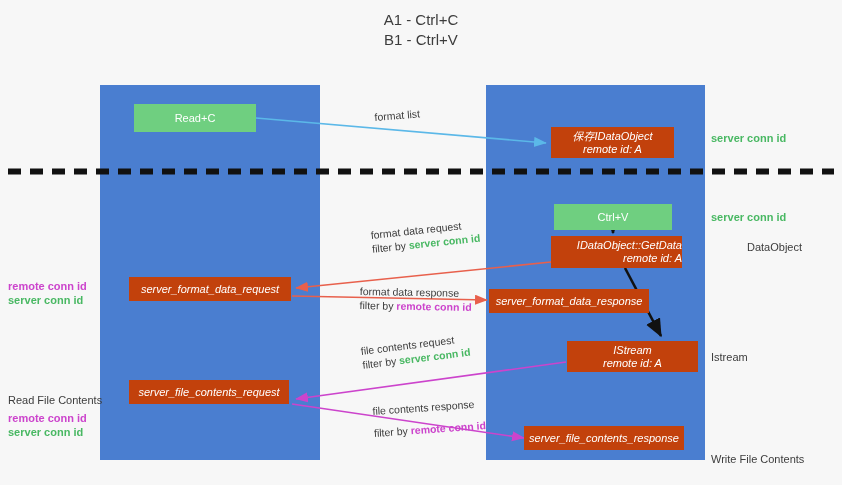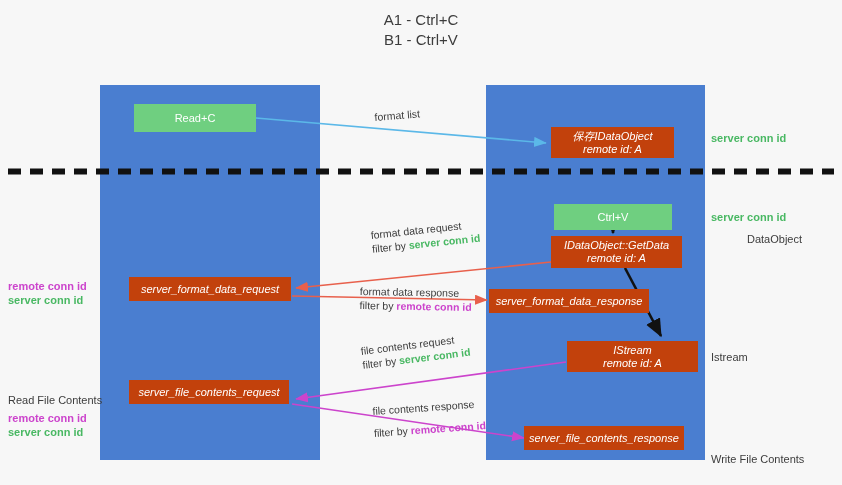--- a/index.html
+++ b/index.html
@@ -180,21 +180,21 @@
 
   <div class="node orange" style="left:551px; top:127px; width:123px; height:31px;">
     <span>保存IDataObject</span>
     <span class="l2">remote id: A</span>
   </div>
 
   <div class="node green" style="left:554px; top:180px; width:118px; height:26px;margin-top:24px;">
     <span>Ctrl+V</span>
   </div>
 
-  <div class="node orange" style="left:551px; top:236px; width:131px; height:32px;">
+  <div class="node orange" style="left:551px; top:236px; width:131px; height:32px;align-items:flex-end;">
     <span>IDataObject::GetData</span>
     <span class="l2">remote id: A</span>
   </div>
 
   <div class="node orange" style="left:129px; top:277px; width:162px; height:24px;text-align:center;">
     <span>server_format_data_request</span>
   </div>
 
   <div class="node orange" style="left:489px; top:289px; width:160px; height:24px;">
     <span>server_format_data_response</span>
@@ -232,21 +232,21 @@
     <div><span>filter by </span><span class="hl-server">server conn id</span></div>
   </div>
 
   <div class="edge-label" style="left:372px; top:404px; transform: rotate(-4deg);">
     <div>file contents response</div>
     <div style="margin-top:8px;"><span>filter by </span><span class="hl-remote">remote conn id</span></div>
   </div>
 
   <div class="side-note server" style="left:711px; top:131px;">server conn id</div>
   <div class="side-note server" style="left:711px; top:210px;">server conn id</div>
-  <div class="side-note" style="left:711px; top:232px;padding-left:36px;">DataObject</div>
+  <div class="side-note" style="left:711px; top:240px;padding-left:36px;">DataObject</div>
   <div class="side-note" style="left:711px; top:350px;">Istream</div>
   <div class="side-note" style="left:711px; top:452px;">Write File Contents</div>
 
   <div class="side-note remote" style="left:8px; top:279px;">remote conn id</div>
   <div class="side-note server" style="left:8px; top:293px;">server conn id</div>
 
   <div class="side-note" style="left:8px; top:393px;">Read File Contents</div>
   <div class="side-note remote" style="left:8px; top:411px;">remote conn id</div>
   <div class="side-note server" style="left:8px; top:425px;">server conn id</div>
 

